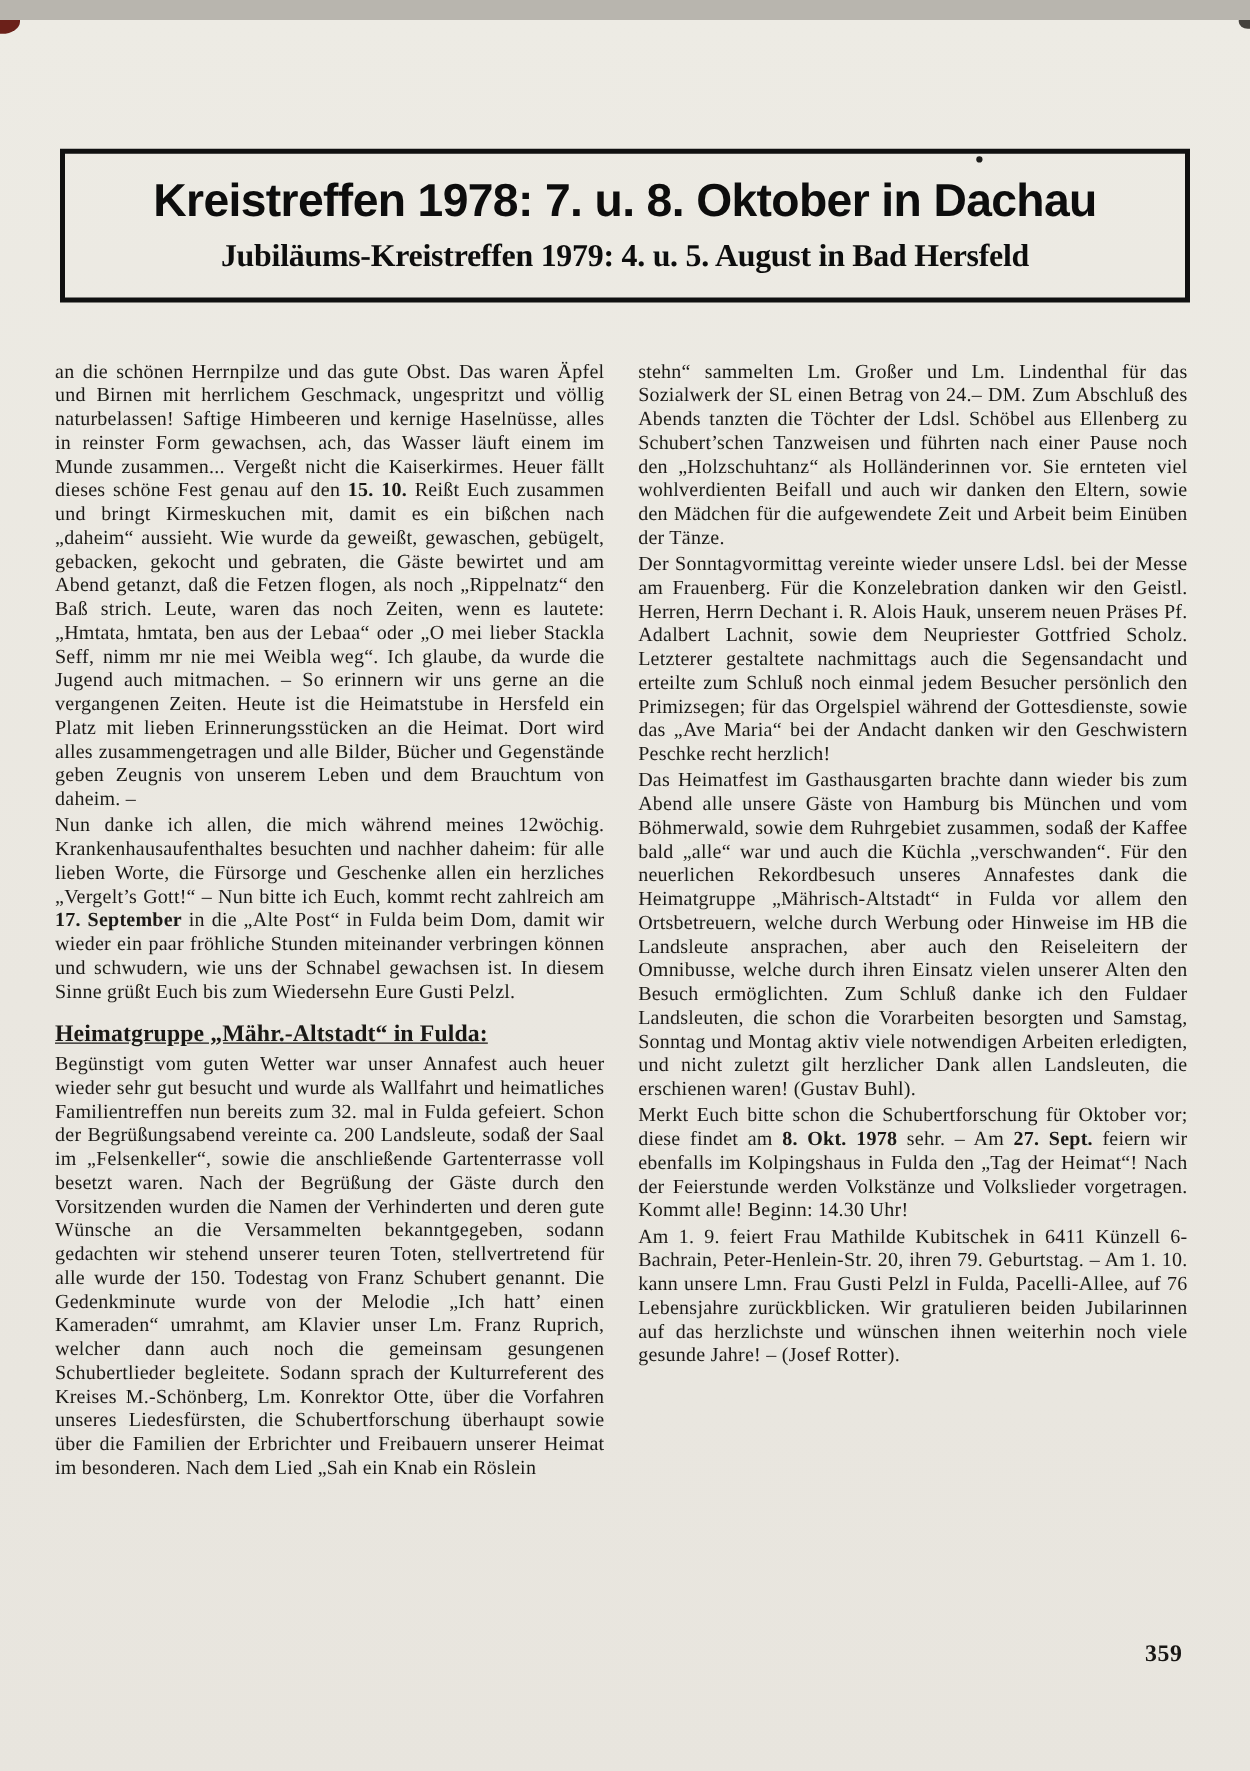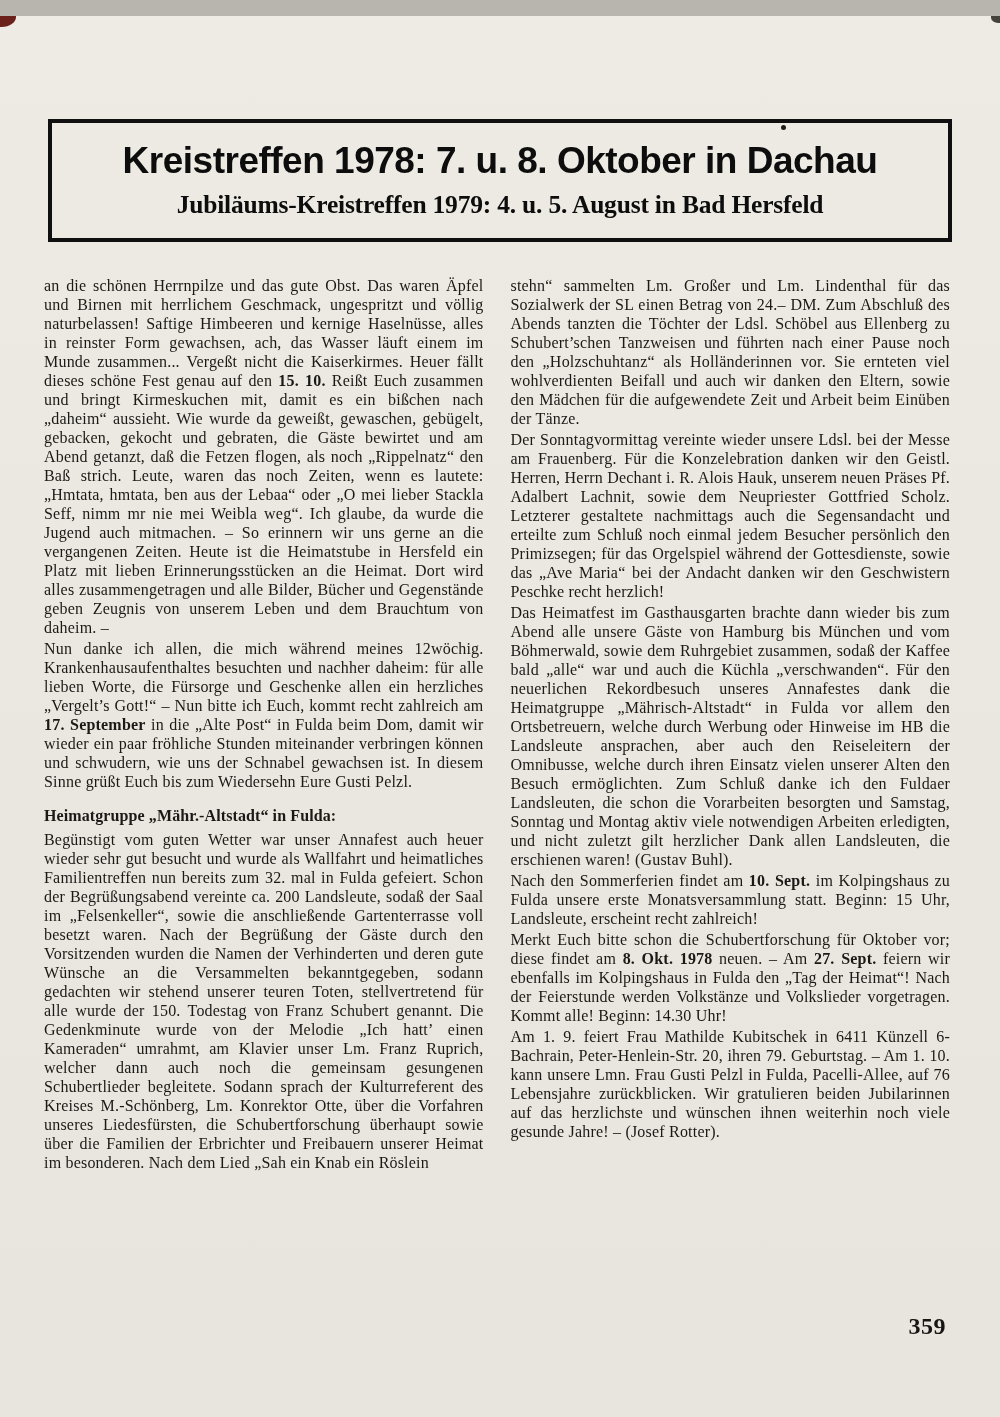--- a/index.html
+++ b/index.html
@@ -60,51 +60,52 @@
     font-weight: 700;
     font-size: 25.5px;
     letter-spacing: -0.2px;
     margin-top: 9px;
     color: #0d0d0d;
     white-space: nowrap;
   }
   
   .columns {
     position: absolute;
-    left: 44px; right: 50px; top: 260px;
+    left: 44px; right: 50px; top: 272px;
     display: flex;
     gap: 27px;
     justify-content: flex-end;
   }
   .column {
     flex: 1 1 0;
     min-width: 0;
     text-align: justify;
     font-size: 16px;
     line-height: 19px;
     letter-spacing: 0.2px;
     hyphens: auto;
     -webkit-hyphens: auto;
   }
   .paragraph {
     margin: 0 0 2px 0;
   }
   .section-heading {
-    font-size: 16px;
+    font-size: 19px;
     font-weight: 700;
     margin: 15px 0 5px 0;
     text-align: left;
     letter-spacing: 0.1px;
+    text-decoration: underline;
   }
   .b { font-weight: 700; }
   .page-number {
     position: absolute;
     right: 54px;
     top: 1297px;
-    font-size: 24px;
+    font-size: 19px;
     font-weight: 700;
     letter-spacing: 0.5px;
     color: #181614;
   }
 </style>
 </head>
 <body>
 
 <div class="page">
 
@@ -121,21 +122,20 @@
     <div class="column">
         <p class="paragraph"><span>an die schönen Herrnpilze und das gute Obst. Das waren Äpfel und Birnen mit herrlichem Geschmack, ungespritzt und völlig naturbelassen! Saftige Himbeeren und kernige Haselnüsse, alles in reinster Form gewachsen, ach, das Wasser läuft einem im Munde zusammen... Vergeßt nicht die Kaiserkirmes. Heuer fällt dieses schöne Fest genau auf den </span><span class="b">15. 10.</span><span> Reißt Euch zusammen und bringt Kirmeskuchen mit, damit es ein bißchen nach „daheim“ aussieht. Wie wurde da geweißt, gewaschen, gebügelt, gebacken, gekocht und gebraten, die Gäste bewirtet und am Abend getanzt, daß die Fetzen flogen, als noch „Rippelnatz“ den Baß strich. Leute, waren das noch Zeiten, wenn es lautete: „Hmtata, hmtata, ben aus der Lebaa“ oder „O mei lieber Stackla Seff, nimm mr nie mei Weibla weg“. Ich glaube, da wurde die Jugend auch mitmachen. – So erinnern wir uns gerne an die vergangenen Zeiten. Heute ist die Heimatstube in Hersfeld ein Platz mit lieben Erinnerungsstücken an die Heimat. Dort wird alles zusammengetragen und alle Bilder, Bücher und Gegenstände geben Zeugnis von unserem Leben und dem Brauchtum von daheim. –</span></p>
         <p class="paragraph"><span>Nun danke ich allen, die mich während meines 12wöchig. Krankenhausaufenthaltes besuchten und nachher daheim: für alle lieben Worte, die Fürsorge und Geschenke allen ein herzliches „Vergelt’s Gott!“ – Nun bitte ich Euch, kommt recht zahlreich am </span><span class="b">17. September</span><span> in die „Alte Post“ in Fulda beim Dom, damit wir wieder ein paar fröhliche Stunden miteinander verbringen können und schwudern, wie uns der Schnabel gewachsen ist. In diesem Sinne grüßt Euch bis zum Wiedersehn Eure Gusti Pelzl.</span></p>
         <h3 class="section-heading"><span class="b">Heimatgruppe „Mähr.-Altstadt“ in Fulda:</span></h3>
         <p class="paragraph"><span>Begünstigt vom guten Wetter war unser Annafest auch heuer wieder sehr gut besucht und wurde als Wallfahrt und heimatliches Familientreffen nun bereits zum 32. mal in Fulda gefeiert. Schon der Begrüßungsabend vereinte ca. 200 Landsleute, sodaß der Saal im „Felsenkeller“, sowie die anschließende Gartenterrasse voll besetzt waren. Nach der Begrüßung der Gäste durch den Vorsitzenden wurden die Namen der Verhinderten und deren gute Wünsche an die Versammelten bekanntgegeben, sodann gedachten wir stehend unserer teuren Toten, stellvertretend für alle wurde der 150. Todestag von Franz Schubert genannt. Die Gedenkminute wurde von der Melodie „Ich hatt’ einen Kameraden“ umrahmt, am Klavier unser Lm. Franz Ruprich, welcher dann auch noch die gemeinsam gesungenen Schubertlieder begleitete. Sodann sprach der Kulturreferent des Kreises M.-Schönberg, Lm. Konrektor Otte, über die Vorfahren unseres Liedesfürsten, die Schubertforschung überhaupt sowie über die Familien der Erbrichter und Freibauern unserer Heimat im besonderen. Nach dem Lied „Sah ein Knab ein Röslein</span></p>
       </div>
     <div class="column">
         <p class="paragraph"><span>stehn“ sammelten Lm. Großer und Lm. Lindenthal für das Sozialwerk der SL einen Betrag von 24.– DM. Zum Abschluß des Abends tanzten die Töchter der Ldsl. Schöbel aus Ellenberg zu Schubert’schen Tanzweisen und führten nach einer Pause noch den „Holzschuhtanz“ als Holländerinnen vor. Sie ernteten viel wohlverdienten Beifall und auch wir danken den Eltern, sowie den Mädchen für die aufgewendete Zeit und Arbeit beim Einüben der Tänze.</span></p>
         <p class="paragraph"><span>Der Sonntagvormittag vereinte wieder unsere Ldsl. bei der Messe am Frauenberg. Für die Konzelebration danken wir den Geistl. Herren, Herrn Dechant i. R. Alois Hauk, unserem neuen Präses Pf. Adalbert Lachnit, sowie dem Neupriester Gottfried Scholz. Letzterer gestaltete nachmittags auch die Segensandacht und erteilte zum Schluß noch einmal jedem Besucher persönlich den Primizsegen; für das Orgelspiel während der Gottesdienste, sowie das „Ave Maria“ bei der Andacht danken wir den Geschwistern Peschke recht herzlich!</span></p>
         <p class="paragraph"><span>Das Heimatfest im Gasthausgarten brachte dann wieder bis zum Abend alle unsere Gäste von Hamburg bis München und vom Böhmerwald, sowie dem Ruhrgebiet zusammen, sodaß der Kaffee bald „alle“ war und auch die Küchla „verschwanden“. Für den neuerlichen Rekordbesuch unseres Annafestes dank die Heimatgruppe „Mährisch-Altstadt“ in Fulda vor allem den Ortsbetreuern, welche durch Werbung oder Hinweise im HB die Landsleute ansprachen, aber auch den Reiseleitern der Omnibusse, welche durch ihren Einsatz vielen unserer Alten den Besuch ermöglichten. Zum Schluß danke ich den Fuldaer Landsleuten, die schon die Vorarbeiten besorgten und Samstag, Sonntag und Montag aktiv viele notwendigen Arbeiten erledigten, und nicht zuletzt gilt herzlicher Dank allen Landsleuten, die erschienen waren! (Gustav Buhl).</span></p>
-        <p class="paragraph"><span>Nach den Sommerferien findet am </span><span class="b">10. Sept.</span><span> im Kolpingshaus zu Fulda unsere erste Monatsversammlung statt. Beginn: 15 Uhr, Landsleute, erscheint recht zahlreich!</span></p>
-        <p class="paragraph"><span>Merkt Euch bitte schon die Schubertforschung für Oktober vor; diese findet am </span><span class="b">8. Okt. 1978</span><span> neuen. – Am </span><span class="b">27. Sept.</span><span> feiern wir ebenfalls im Kolpingshaus in Fulda den „Tag der Heimat“! Nach der Feierstunde werden Volkstänze und Volkslieder vorgetragen. Kommt alle! Beginn: 14.30 Uhr!</span></p>
+        <p class="paragraph"><span>Merkt Euch bitte schon die Schubertforschung für Oktober vor; diese findet am </span><span class="b">8. Okt. 1978</span><span> sehr. – Am </span><span class="b">27. Sept.</span><span> feiern wir ebenfalls im Kolpingshaus in Fulda den „Tag der Heimat“! Nach der Feierstunde werden Volkstänze und Volkslieder vorgetragen. Kommt alle! Beginn: 14.30 Uhr!</span></p>
         <p class="paragraph"><span>Am 1. 9. feiert Frau Mathilde Kubitschek in 6411 Künzell 6-Bachrain, Peter-Henlein-Str. 20, ihren 79. Geburtstag. – Am 1. 10. kann unsere Lmn. Frau Gusti Pelzl in Fulda, Pacelli-Allee, auf 76 Lebensjahre zurückblicken. Wir gratulieren beiden Jubilarinnen auf das herzlichste und wünschen ihnen weiterhin noch viele gesunde Jahre! – (Josef Rotter).</span></p>
       </div>
   </div>
 
   <div class="page-number">359</div>
 
 </div>
 
 </body></html>

